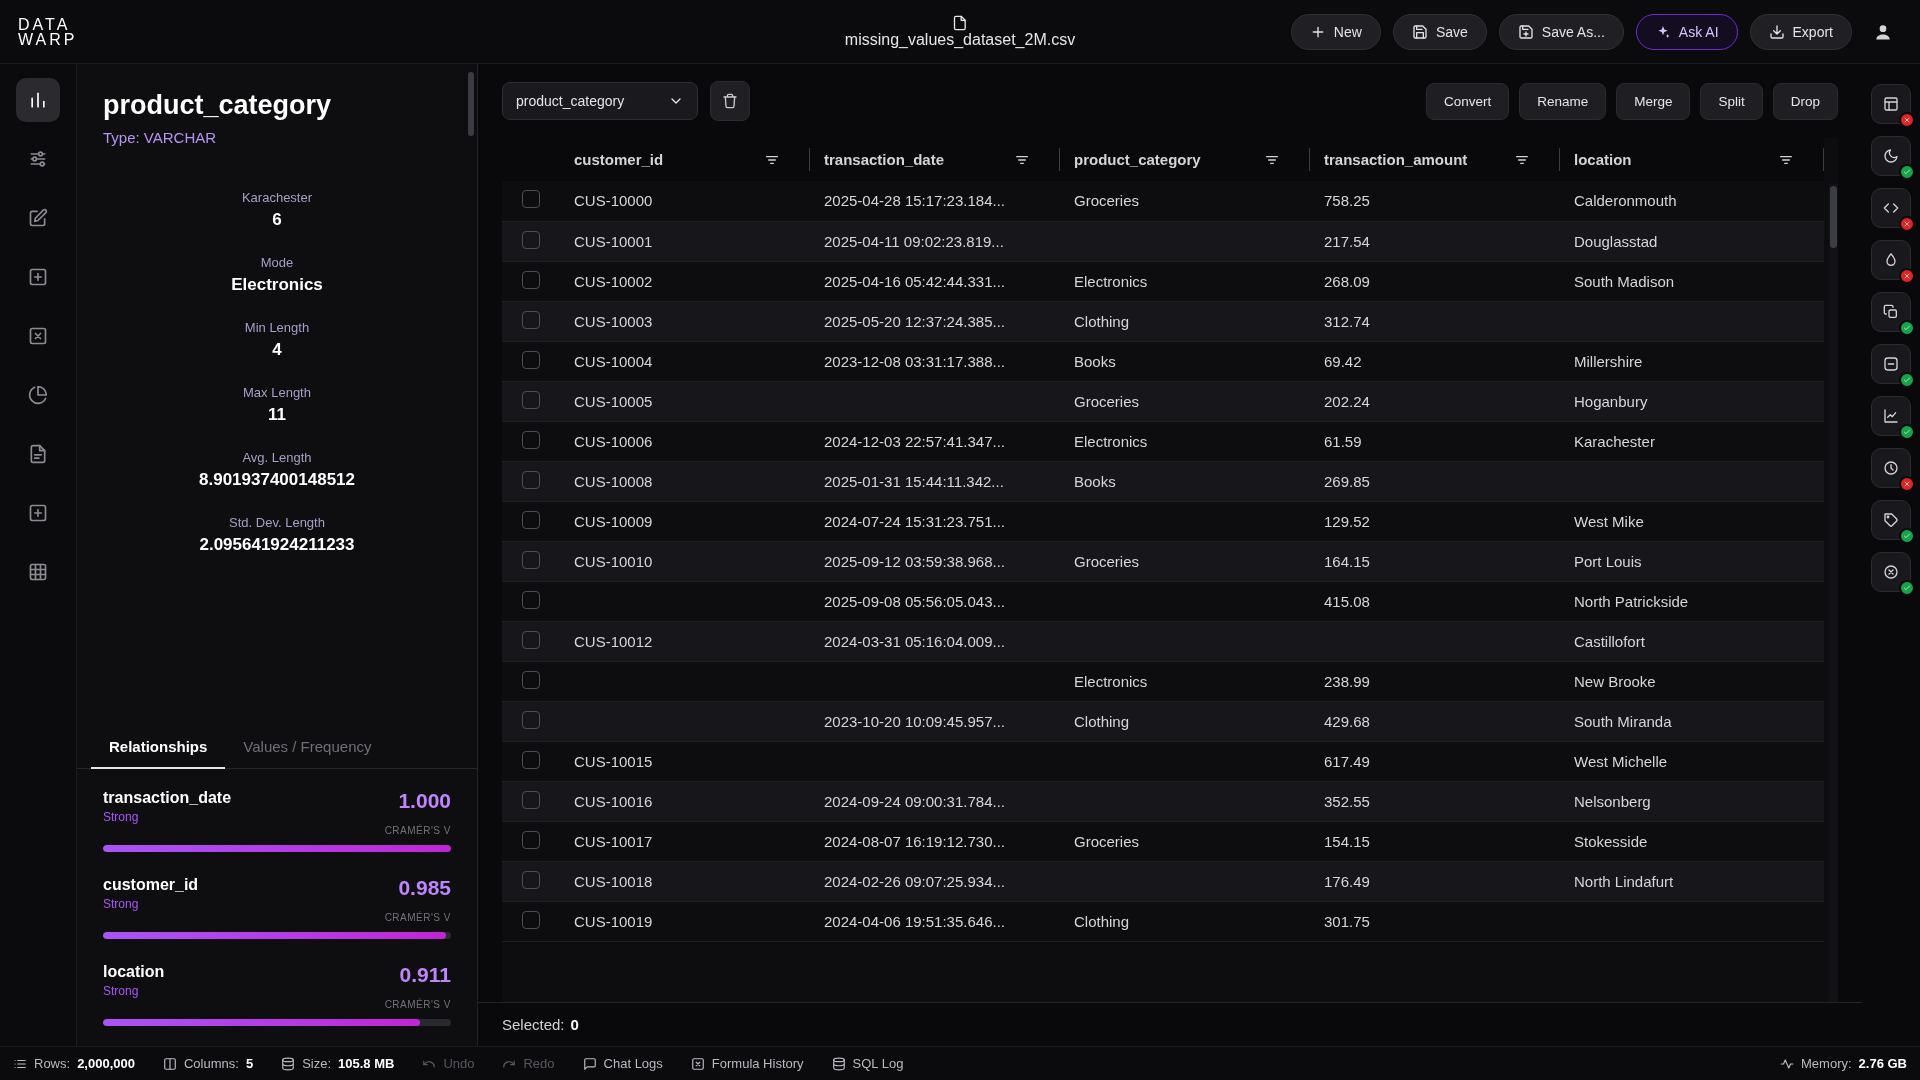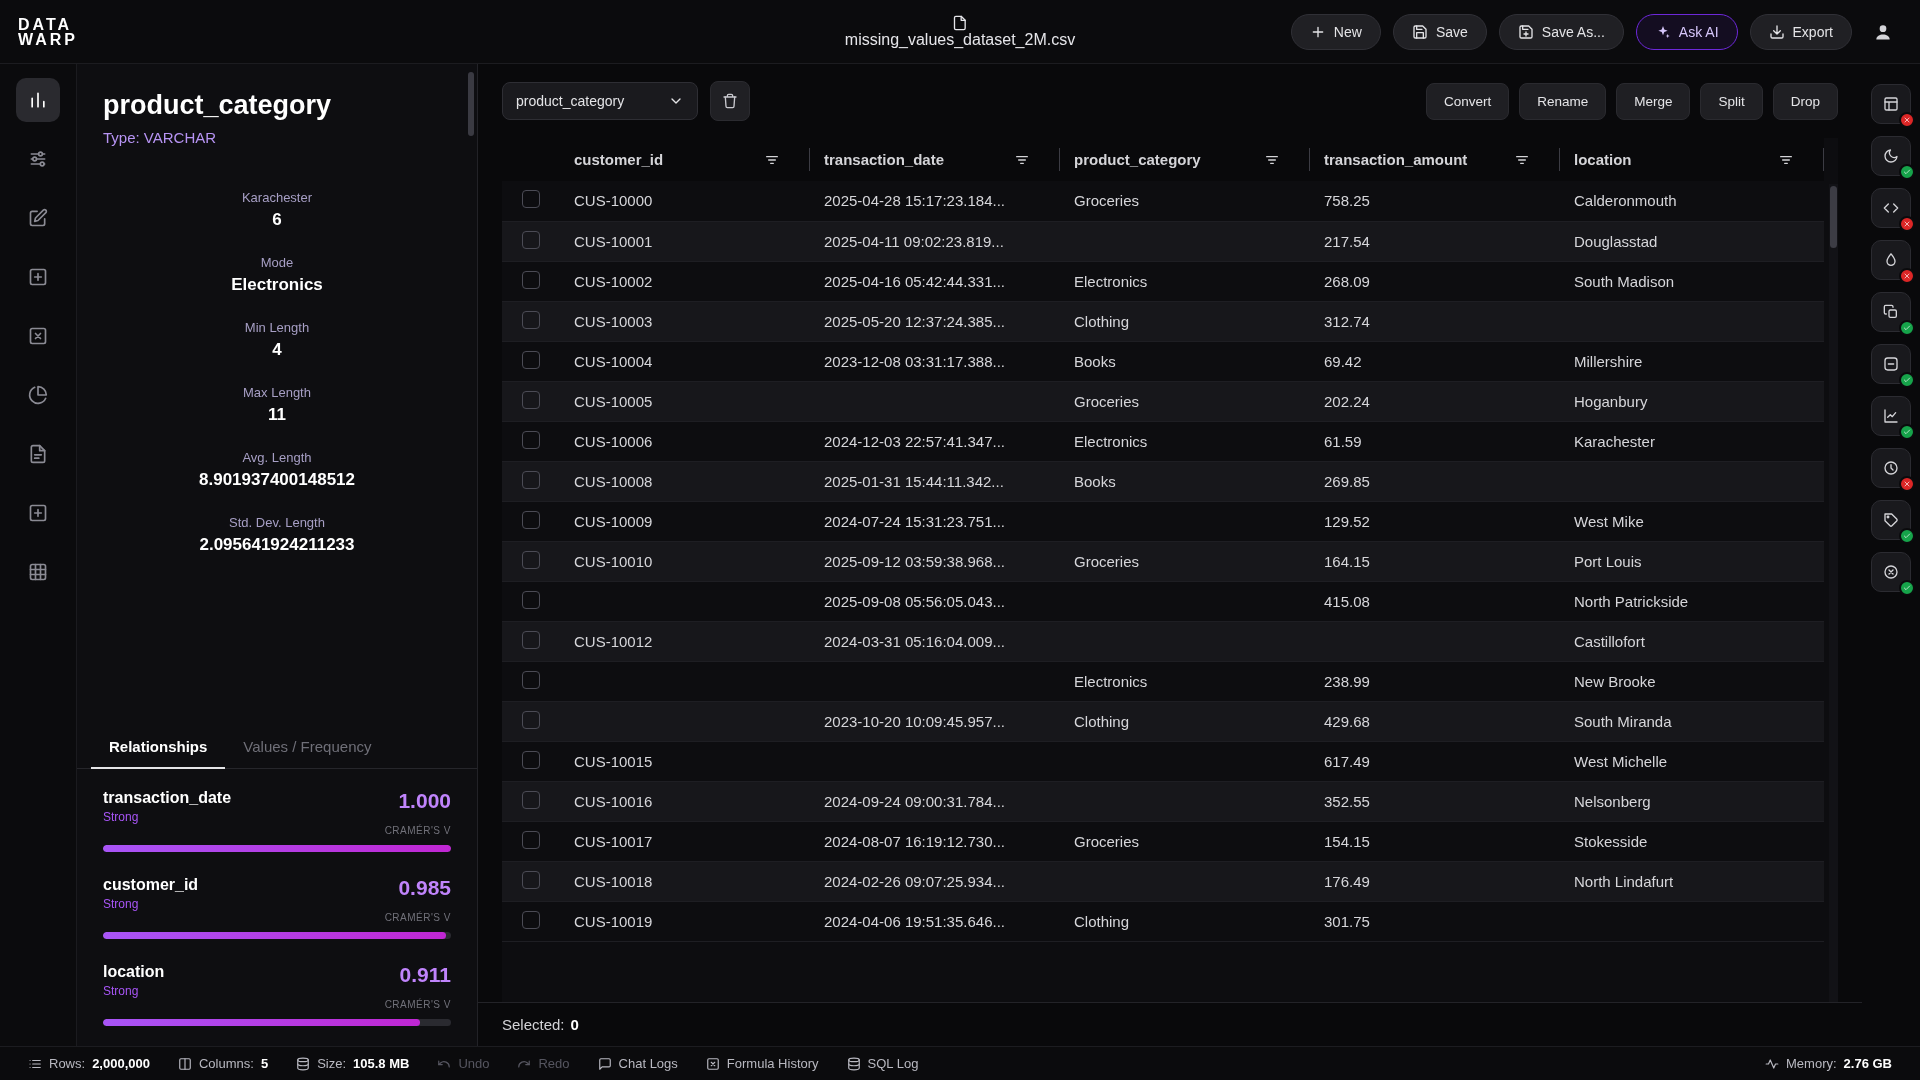--- a/index.html
+++ b/index.html
@@ -8,21 +8,21 @@
     font-family:"Liberation Sans", sans-serif;
     background:#09090b; color:#e4e4e7;
   }
   .app { display:flex; flex-direction:column; width:1920px; height:1080px; }
 
   
   .topbar {
     height:64px; flex:0 0 64px; display:flex; align-items:center;
     padding:0 18px; background:#0b0b0d; border-bottom:1px solid #1c1c20; position:relative;
   }
-  .logo { font-weight:700; font-size:16px; letter-spacing:3px; line-height:15px; color:#fff; }
+  .logo { font-weight:400; font-size:16px; letter-spacing:3px; line-height:15px; color:#fff; }
   .file-chip {
     position:absolute; left:50%; transform:translateX(-50%);
     display:flex; align-items:center; font-size:16px; color:#e6e6ea;flex-direction:column;
   }
   .topbar-right { margin-left:auto; display:flex; align-items:center; gap:12px; }
   .pill {
     display:flex; align-items:flex-start; gap:8px; padding:9px 18px; border-radius:999px;
     background:#202024; border:1px solid #303036; color:#e4e4e7; font-size:14px; cursor:pointer;
     font-family:inherit;
   }
@@ -117,21 +117,21 @@
   .right-rail { width:58px; flex:0 0 58px; display:flex; flex-direction:column; align-items:center;
     padding-top:20px; gap:12px; }
   .rbtn { width:40px; height:40px; border-radius:10px; background:#19191d; border:1px solid #2b2b31;
     color:#d4d4d8; position:relative; display:flex; align-items:center; justify-content:center; cursor:pointer; }
   .badge { position:absolute; right:-5px; bottom:-5px; width:16px; height:16px; border-radius:50%;
     border:2px solid #0b0b0d; display:flex; align-items:center; justify-content:center; color:#fff; }
   .badge.ok { background:#16a34a; } .badge.err { background:#dc2626; }
 
   
   .statusbar { flex:0 0 34px; background:#0b0b0d; border-top:1px solid #1c1c20; display:flex;
-    align-items:center; padding:0 28px; gap:28px; font-size:13px; color:#b9b9c1; }
+    align-items:center; padding:0 13px; gap:28px; font-size:13px; color:#b9b9c1; }
   .sb-item { display:flex; align-items:center; gap:7px; cursor:pointer; }
   .sb-item .val { color:#fff; font-weight:700; }
   .sb-item.dim { color:#565660; }
   .sb-right { margin-left:auto; }
 
   
   .ic svg { width:16px; height:16px; display:block; }
   .ic-lg svg { width:20px; height:20px; }
   .ic-sm svg { width:14px; height:14px; }
   .th-filter svg { width:16px; height:16px; }

